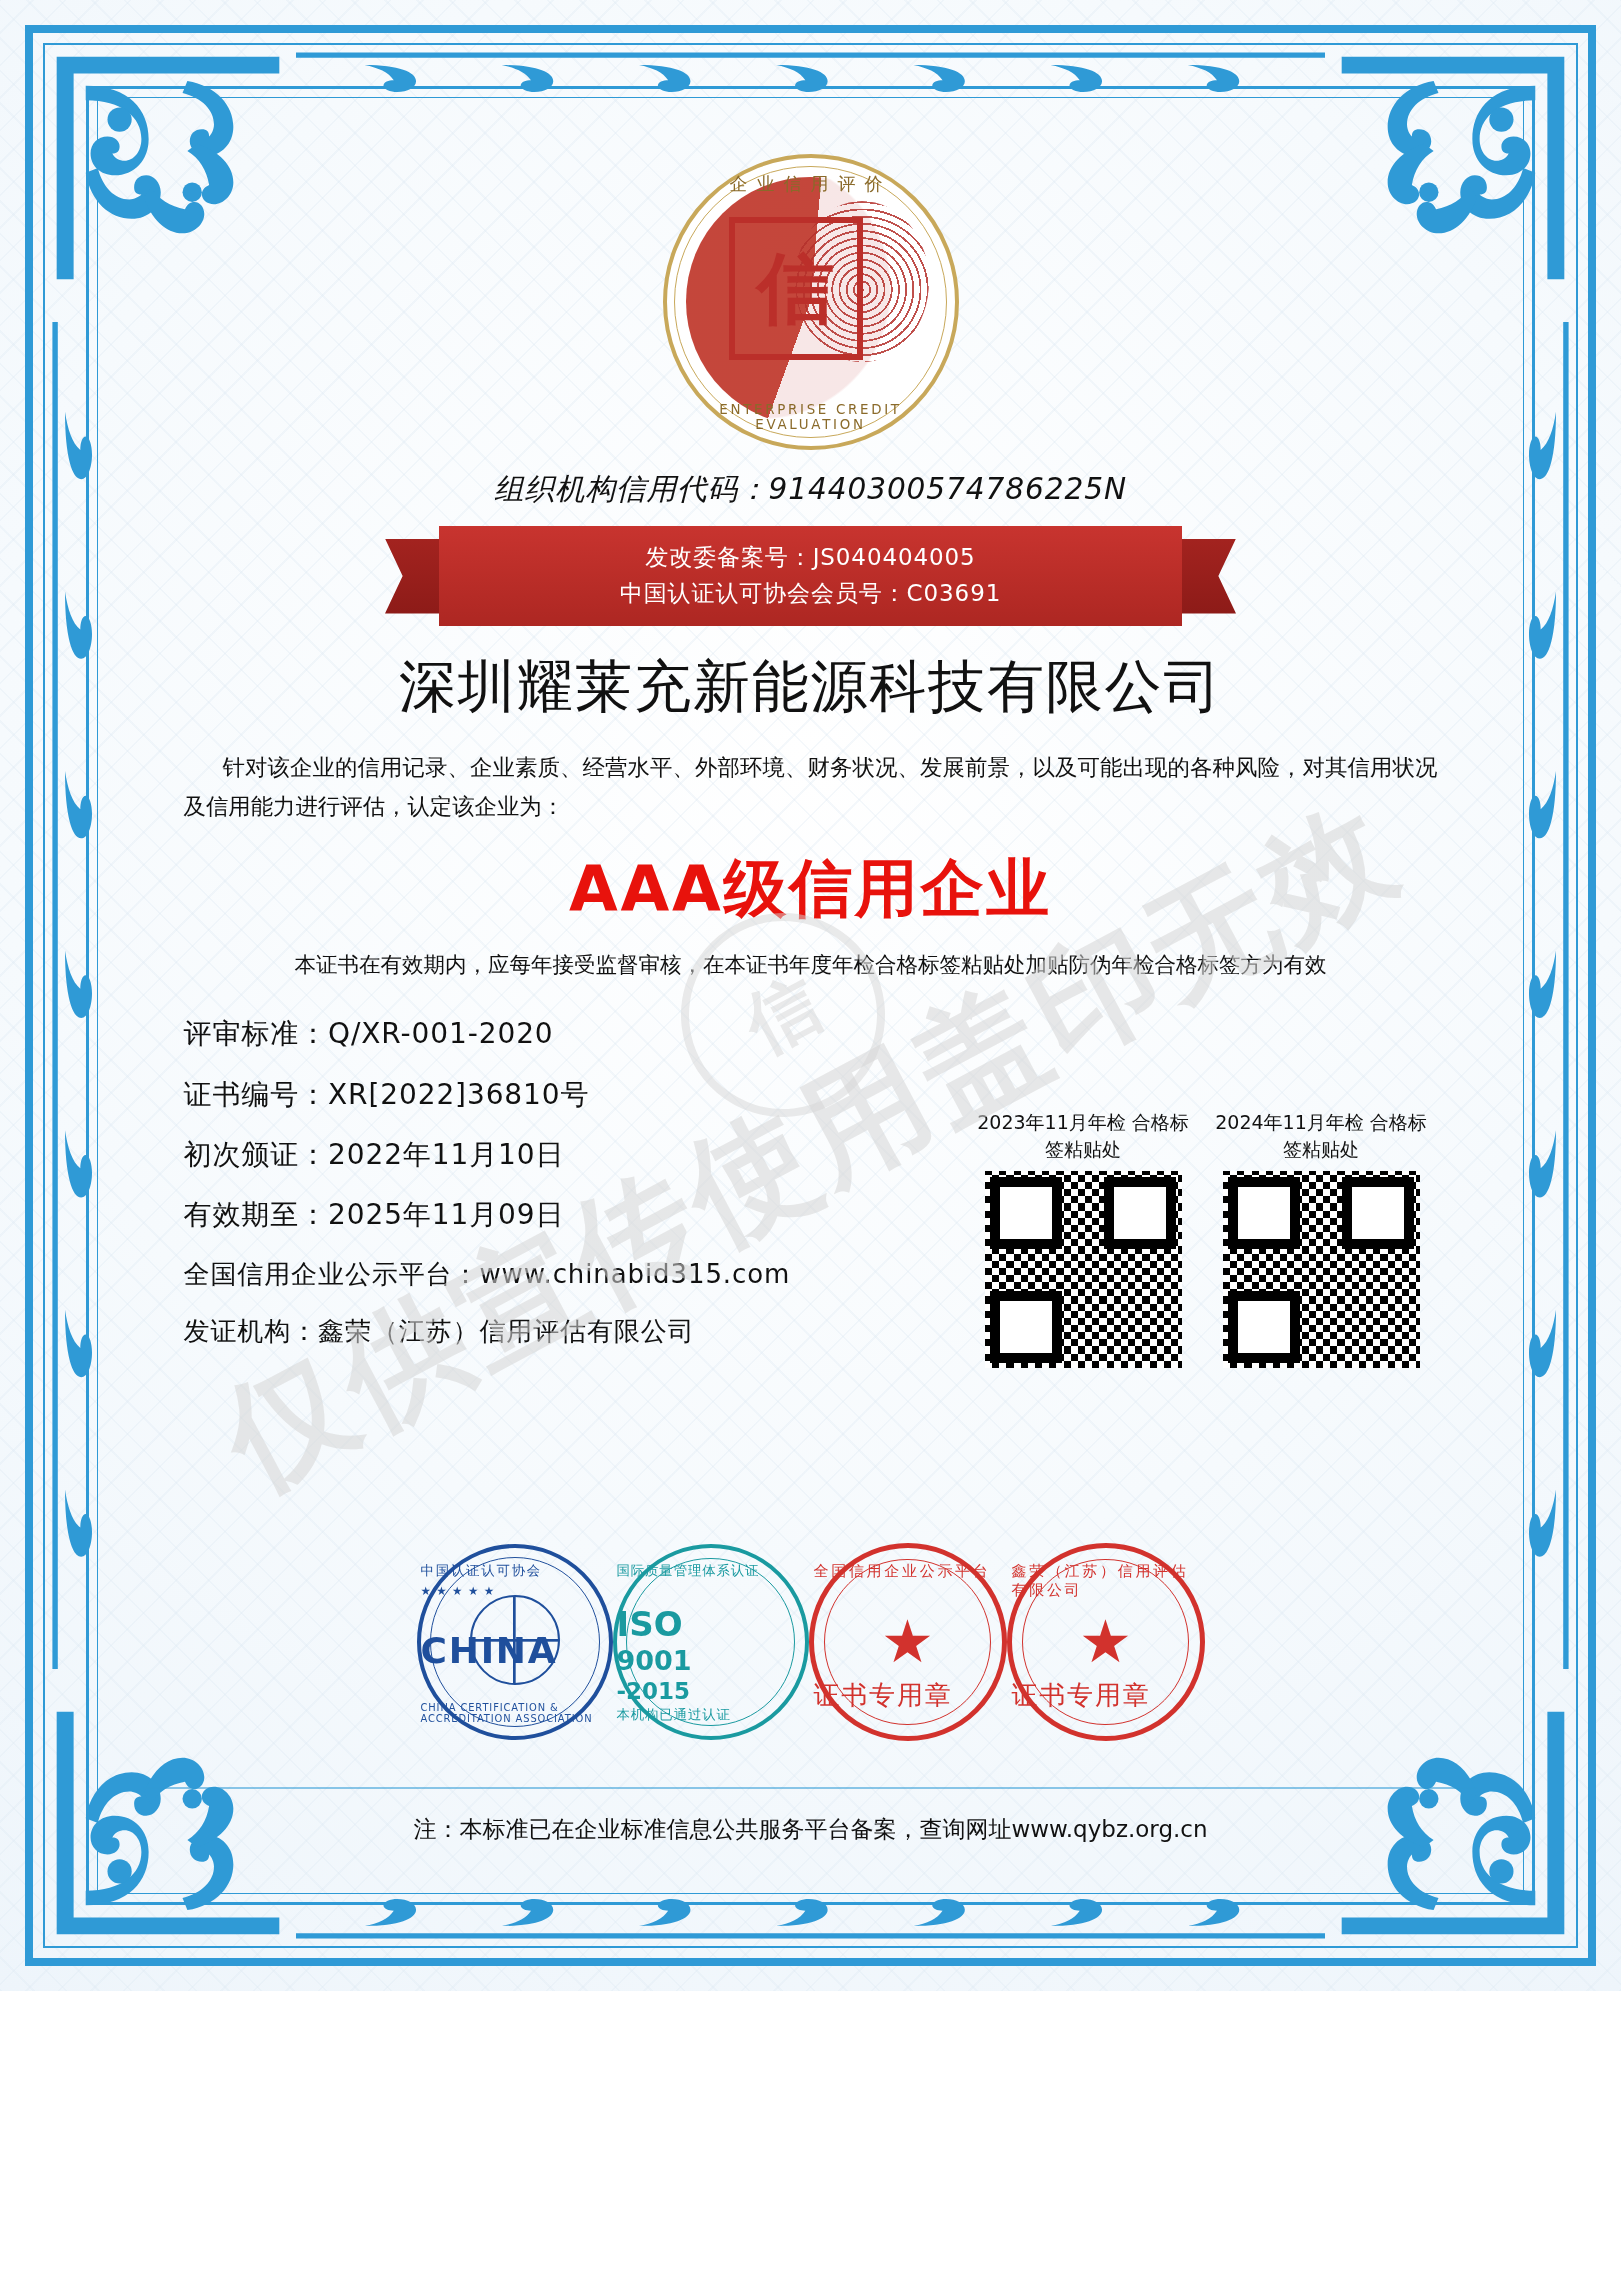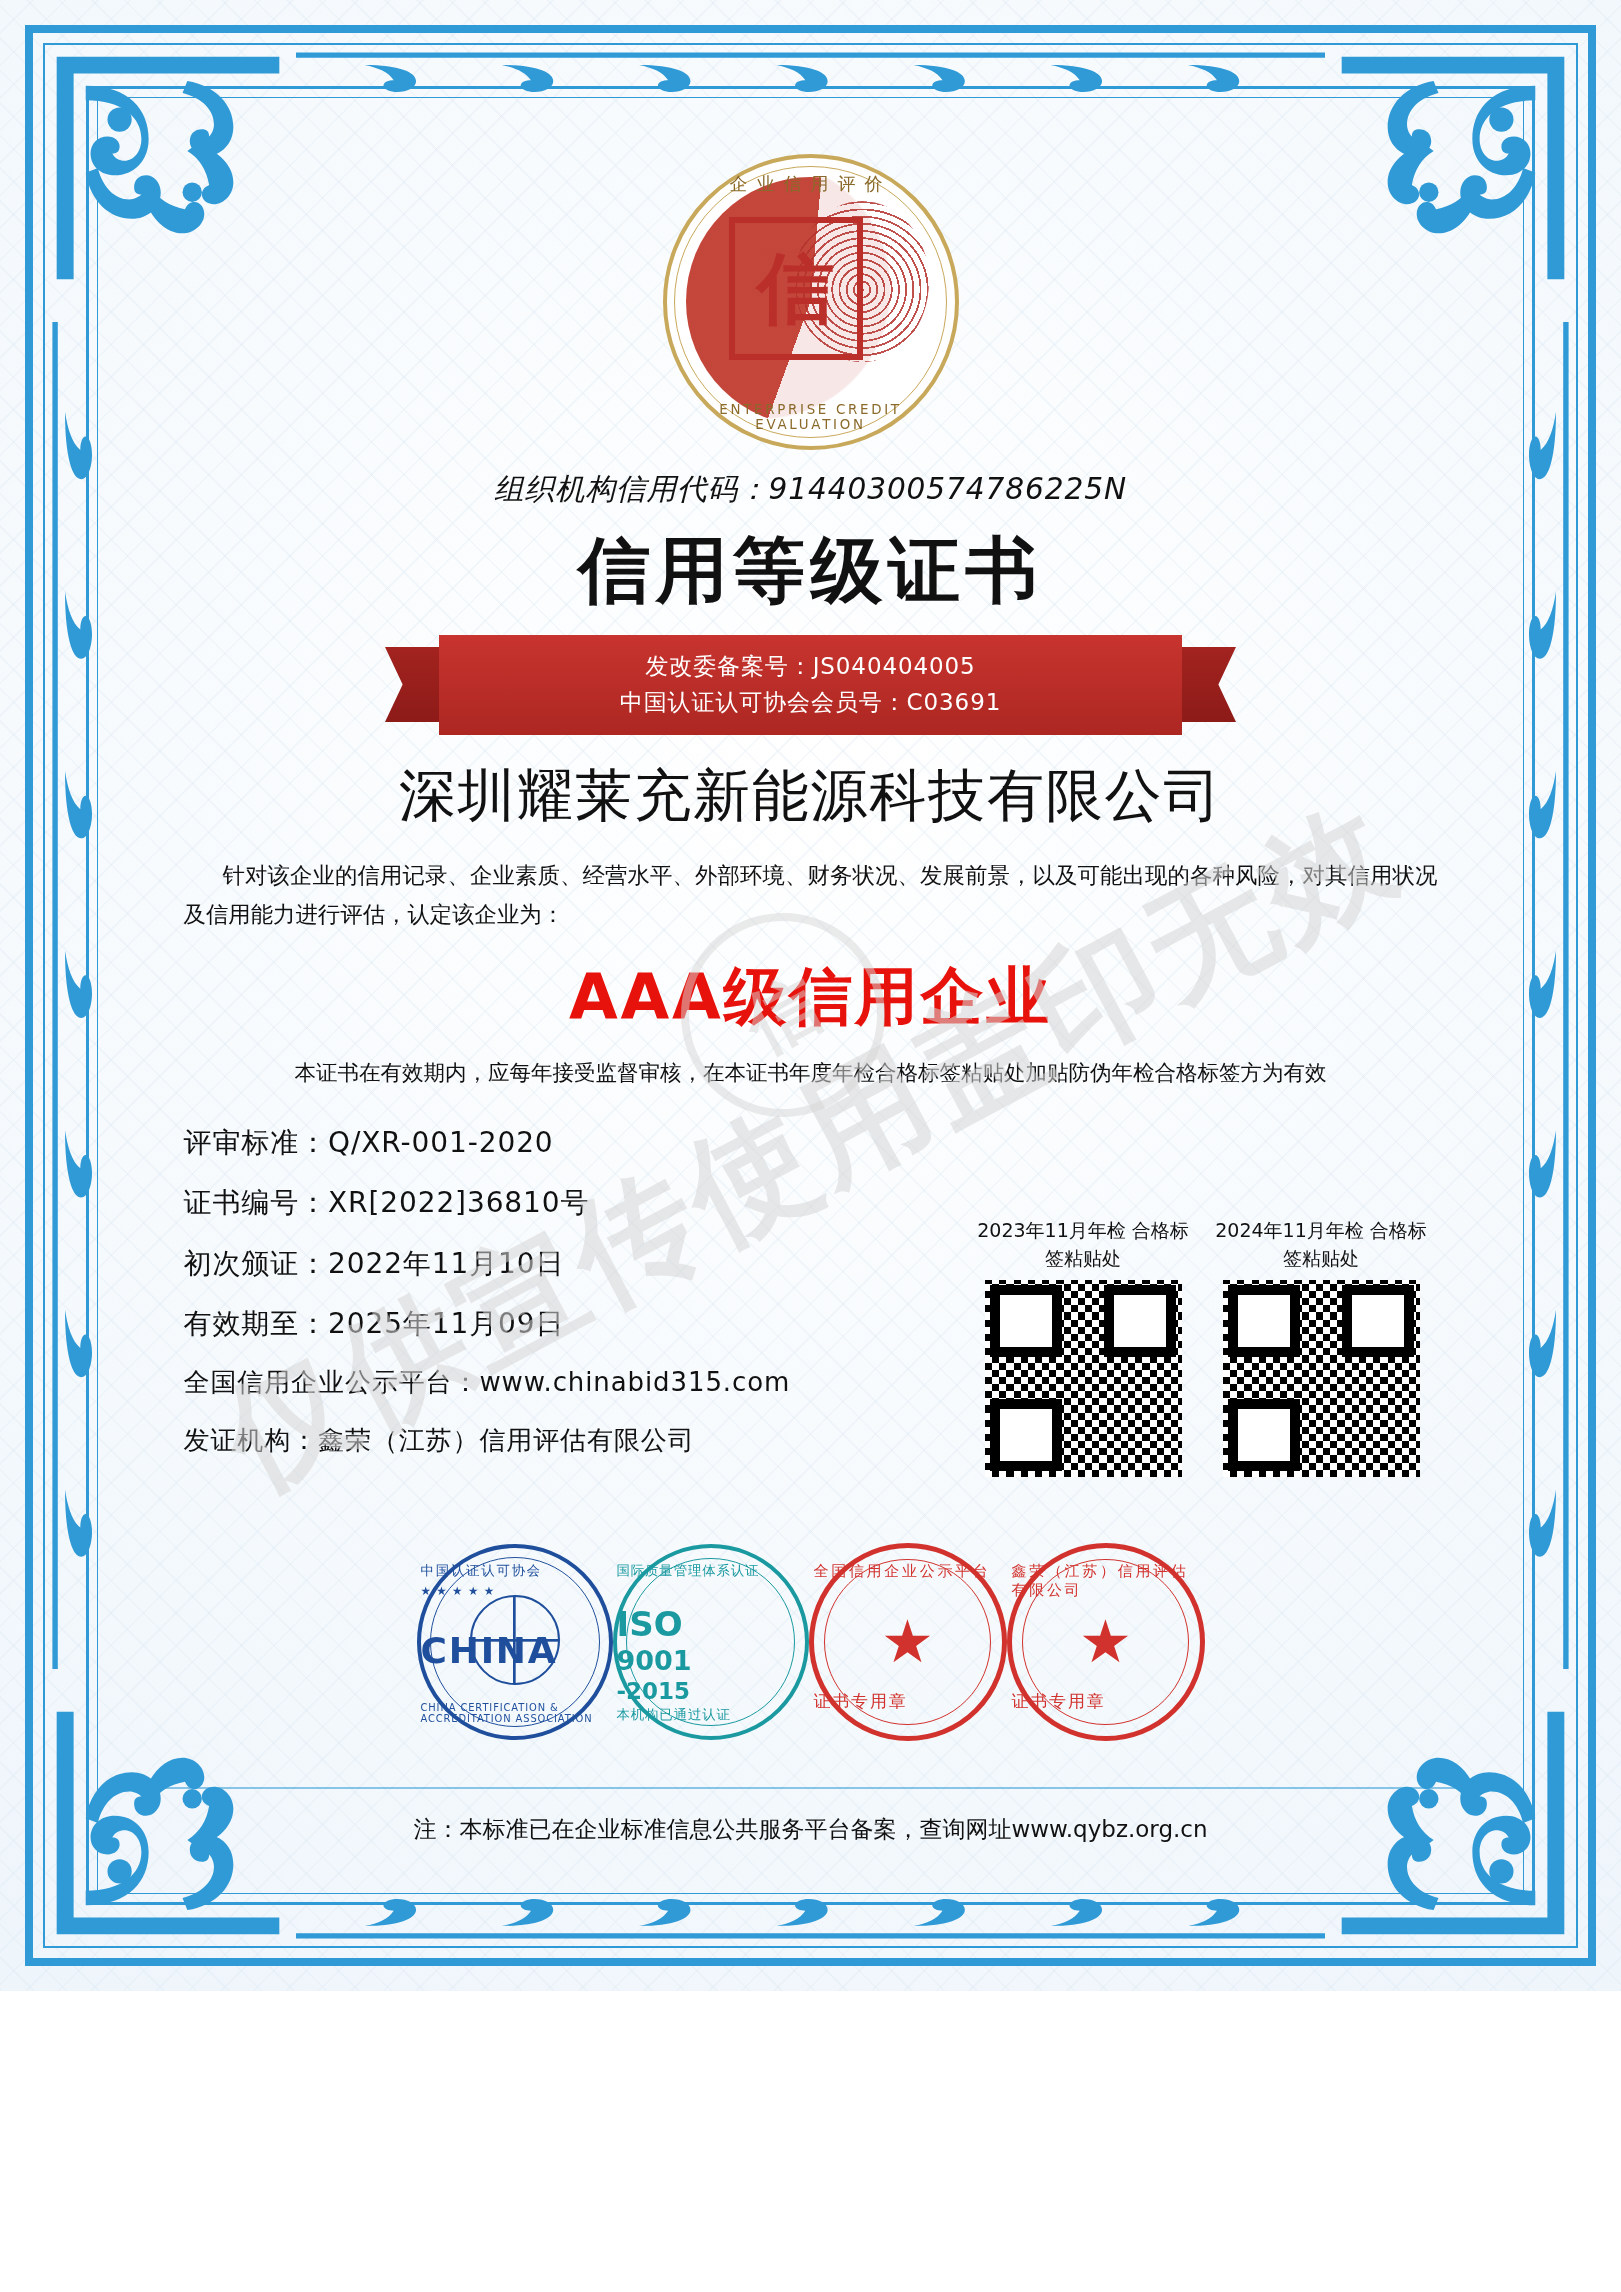--- a/index.html
+++ b/index.html
@@ -200,21 +200,21 @@
   .seal-iso .l2{position:absolute;left:0;right:0;top:97px;color:#1a9aa0;font-weight:700;font-size:27px;}
   .seal-iso .l3{position:absolute;left:0;right:0;top:130px;color:#1a9aa0;font-weight:700;font-size:23px;}
   .seal-iso .arc{position:absolute;left:0;right:0;color:#1a9aa0;font-size:13.4px;letter-spacing:0.9px;}
   .seal-iso .arc.top{top:14.3px;}
   .seal-iso .arc.bot{bottom:12.5px;font-size:13.4px;}
 
   .seal-red{border:5.4px solid #d2322d;}
   .seal-red .inner{position:absolute;inset:10.7px;border-radius:50%;border:1.8px solid #d2322d;}
   .seal-red .star{position:absolute;left:50%;top:64px;transform:translateX(-50%);
     color:#d2322d;font-size:59px;line-height:1;}
-  .seal-red .bottom{position:absolute;left:0;right:0;bottom:23px;color:#d2322d;font-size:17px;letter-spacing:1.8px;}
+  .seal-red .bottom{position:absolute;left:0;right:0;bottom:23px;color:#d2322d;font-size:26px;letter-spacing:1.8px;}
   .seal-red .arc{position:absolute;left:0;right:0;top:14.3px;color:#d2322d;font-size:15px;letter-spacing:2.7px;}
 
   .footer{
     position:absolute;left:0;right:0;bottom:30px;text-align:center;
     font-size:23px;color:#111;
   }
   .footer-rule{
     position:absolute;left:27px;right:27px;bottom:86px;height:1.8px;background:#2f9ad6;opacity:.55;
   }
 
@@ -329,21 +329,20 @@
       <div class="half-red"></div>
       <div class="finger"></div>
       <div class="ring2"></div>
       <div class="arc-top">企业信用评价</div>
       <div class="xin">信</div>
       <div class="arc-bot">ENTERPRISE CREDIT EVALUATION</div>
     </div>
 
     <div class="org-code">组织机构信用代码：91440300574786225N</div>
 
-    <div class="main-title">信用等级证书</div>
 
     <div class="ribbon-wrap">
       <div class="ribbon-tail rt-l"></div>
       <div class="ribbon-tail rt-r"></div>
       <div class="ribbon">
         <div class="ln">发改委备案号：JS040404005</div>
         <div class="ln">中国认证认可协会会员号：C03691</div>
       </div>
     </div>
 

